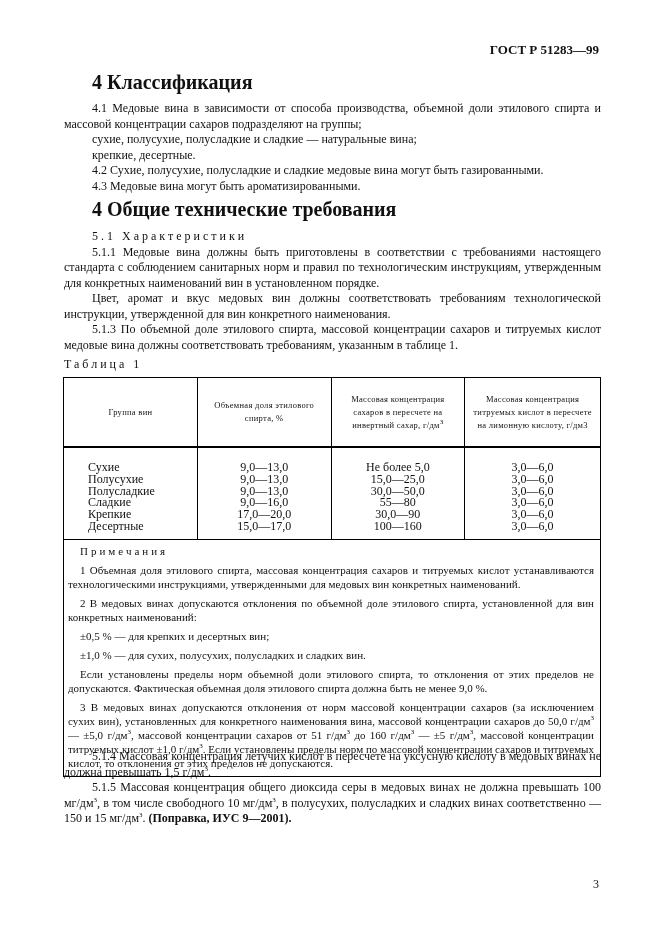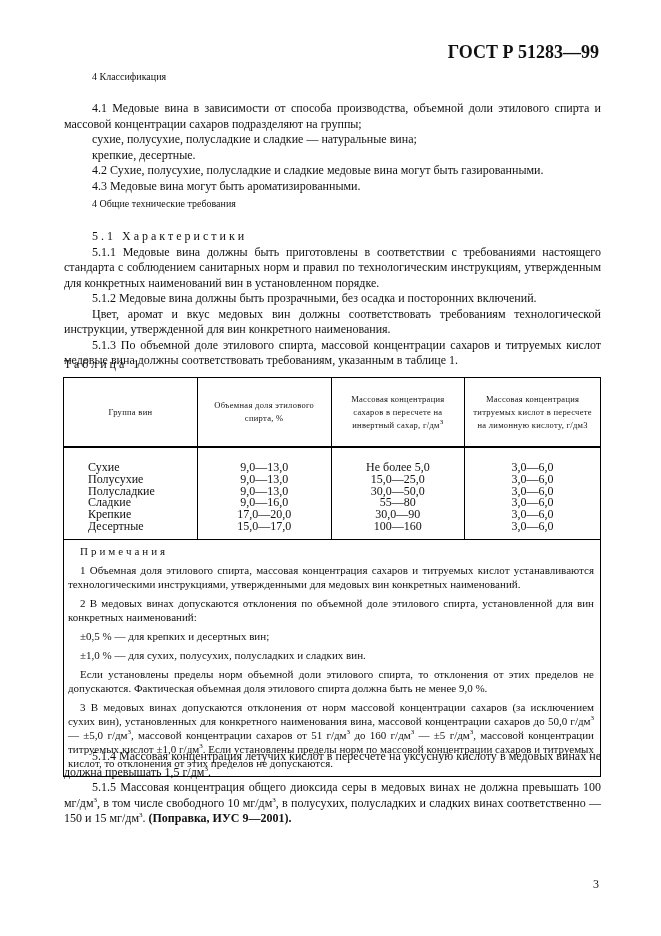--- a/index.html
+++ b/index.html
@@ -1,20 +1,20 @@
 <!DOCTYPE html>
 <html><head>
 <meta charset="utf-8">
 <style>
   html, body { margin:0; padding:0; background:#fff; }
   body { width:661px; height:936px; position:relative; overflow:hidden;
          font-family:"Liberation Serif", "DejaVu Serif", serif; color:#111; }
   .abs { position:absolute; }
-  .hdr { top:42px; right:62px; font-weight:bold; font-size:18px; }
-  .h { font-weight:normal; font-size:10px; left:92px;text-align:center; }
+  .hdr { top:42px; right:62px; font-weight:bold; font-size:13px; }
+  .h { font-weight:bold; font-size:20px; left:92px;text-align:center; }
   .p { font-size:12px; line-height:15.5px; left:64px; width:537px; text-align:justify; }
   .ind { text-indent:28px; }
   .sp { letter-spacing:3px; }
   table.t { position:absolute; left:63px; top:377px; width:538px; border-collapse:collapse;
             font-size:10px; }
   table.t td { border:1px solid #000; vertical-align:middle; text-align:center; padding:0; }
   table.t tr.head td { height:68px; border-bottom:2px solid #000; line-height:13px; font-size:8.5px; letter-spacing:0.3px; }
   table.t tr.body td { height:92px; vertical-align:top; font-size:12px; line-height:11.8px; padding-top:14px; box-sizing:border-box; }
   table.t td.notes { text-align:left; font-size:11px; line-height:14px; padding:4px 6px 6px 4px; vertical-align:top; }
   .np { text-align:justify; text-indent:12px; margin:0 0 5px 0; }
@@ -37,21 +37,20 @@
   <div style="padding-left:28px;">крепкие, десертные.</div>
   <div class="ind">4.2  Сухие, полусухие, полусладкие и сладкие медовые вина могут быть газированными.</div>
   <div class="ind">4.3  Медовые вина могут быть ароматизированными.</div>
 </div>
 
 <div class="abs h" style="top:198px;">4  Общие технические требования</div>
 
 <div class="abs p" style="top:229px;">
   <div class="ind sp">5.1 Характеристики</div>
   <div class="ind">5.1.1  Медовые вина должны быть приготовлены в соответствии с требованиями настоящего стандарта с соблюдением санитарных норм и правил по технологическим инструкциям, утвержденным для конкретных наименований вин в установленном порядке.</div>
-  <div class="ind">5.1.2  Медовые вина должны быть прозрачными, без осадка и посторонних включений.</div>
   <div class="ind">Цвет, аромат и вкус медовых вин должны соответствовать требованиям технологической инструкции, утвержденной для вин конкретного наименования.</div>
   <div class="ind">5.1.3  По объемной доле этилового спирта, массовой концентрации сахаров и титруемых кислот медовые вина должны соответствовать требованиям, указанным в таблице 1.</div>
 </div>
 
 <div class="abs sp" style="left:64px; top:357px; font-size:12px;">Таблица 1</div>
 
 <table class="t">
   <colgroup>
       <col style="width:134px">
       <col style="width:134px">

